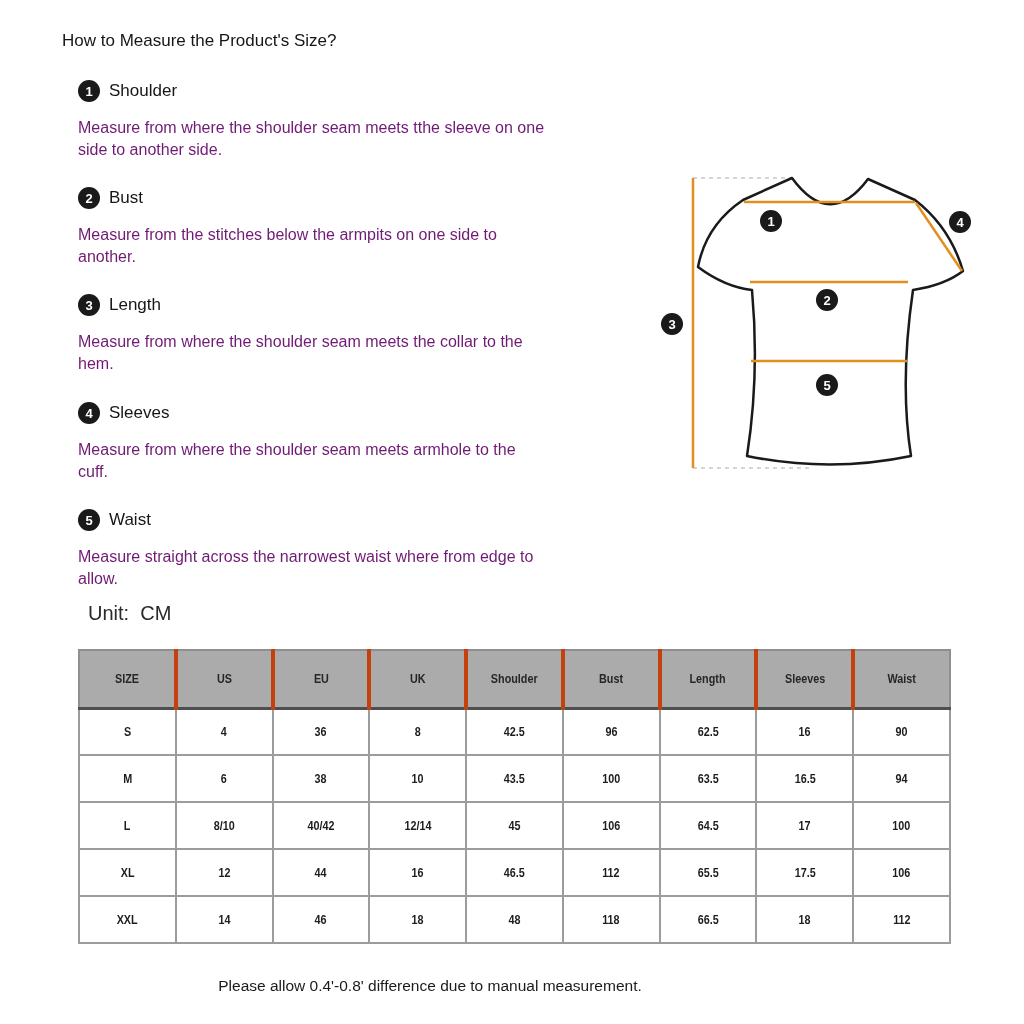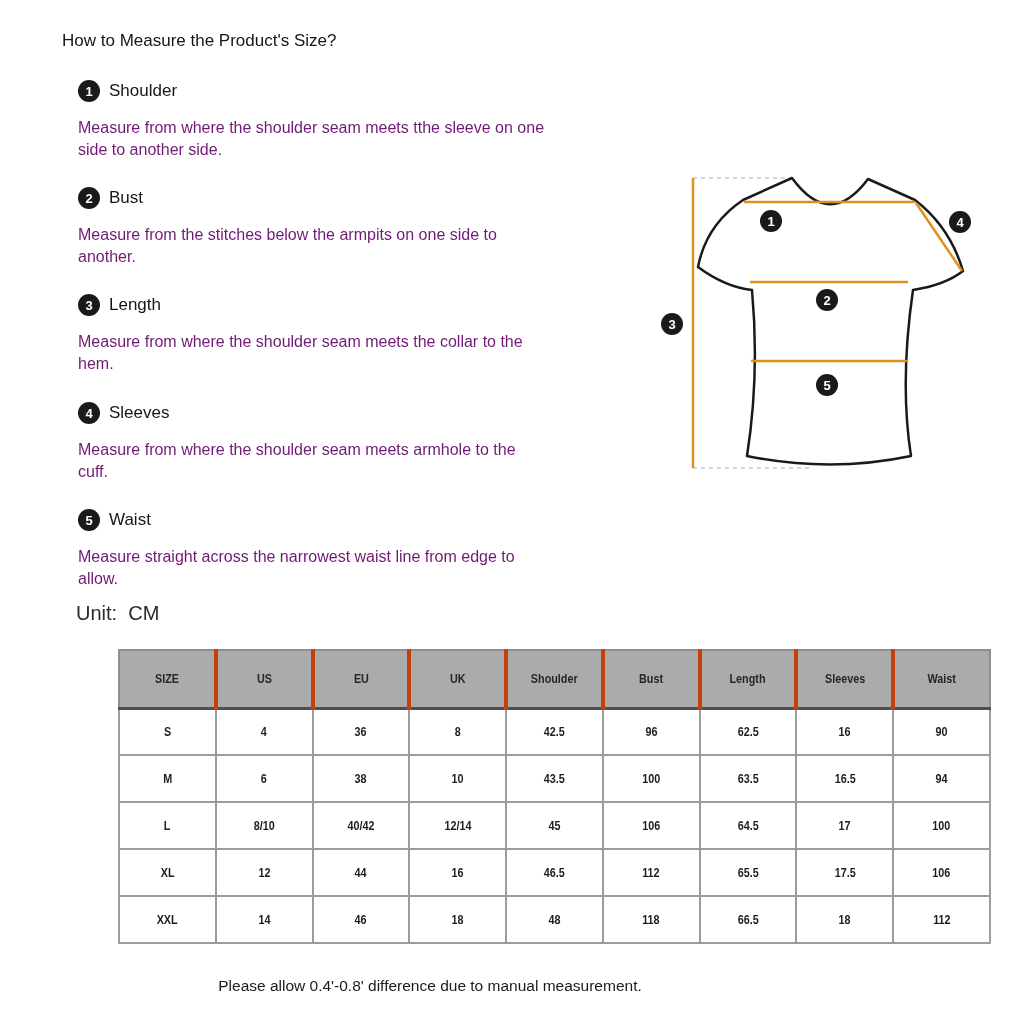--- a/index.html
+++ b/index.html
@@ -29,38 +29,37 @@
   .num-badge{
     width:22px;height:22px;border-radius:50%;
     background:#1a1a1a;color:#fff;
     display:flex;align-items:center;justify-content:center;
     font-size:13px;font-weight:bold;flex:0 0 22px;
   }
   .sec-title{font-size:17px;color:#161616;}
   .sec-desc{margin-top:15px;font-size:16px;line-height:22px;color:#701a75;}
   .sec-desc div{white-space:pre;}
   .unit-label{
-    left:76px;top:602px;
+    left:88px;top:602px;
     font-size:20px;color:#2a2a2a;white-space:pre;
   }
   
   .diagram{left:650px;top:165px;width:330px;height:320px;}
   .diagram svg{position:absolute;left:0;top:0;}
   .marker{
     position:absolute;width:22px;height:22px;margin:-11px 0 0 -11px;
     border-radius:50%;background:#1a1a1a;color:#fff;
     display:flex;align-items:center;justify-content:center;
     font-size:13px;font-weight:bold;
   }
   
   .size-table{
     left:78px;top:649px;width:873px;
     border-collapse:collapse;table-layout:fixed;
     border:2px solid #8f8f8f;
-    margin-left:40px;
   }
   .size-table th{
     height:58px;background:var(--hdrbg);
     border-left:4px solid #c2410c;
     border-bottom:3px solid #4f4f4f;
     font-size:13.5px;font-weight:bold;color:#262626;
     text-align:center;vertical-align:middle;
   }
   .size-table th:first-child{border-left:none;}
   .size-table td{
@@ -123,21 +122,21 @@
     <div>cuff.</div>
   </div>
 </div>
 
 <div class="abs section" style="top:509px">
   <div class="sec-head">
     <span class="num-badge">5</span>
     <span class="sec-title">Waist</span>
   </div>
   <div class="sec-desc">
-    <div>Measure straight across the narrowest waist line from edge to</div>
+    <div>Measure straight across the narrowest waist where from edge to</div>
     <div>allow.</div>
   </div>
 </div>
 
 <div class="abs diagram">
   <svg width="330" height="320" viewBox="0 0 330 320">
 
     <line x1="43" y1="13" x2="142" y2="13" stroke="var(--dash)" stroke-width="1.5" stroke-dasharray="4,4"></line>
     <line x1="43" y1="303" x2="160" y2="303" stroke="var(--dash)" stroke-width="1.5" stroke-dasharray="4,4"></line>
 

